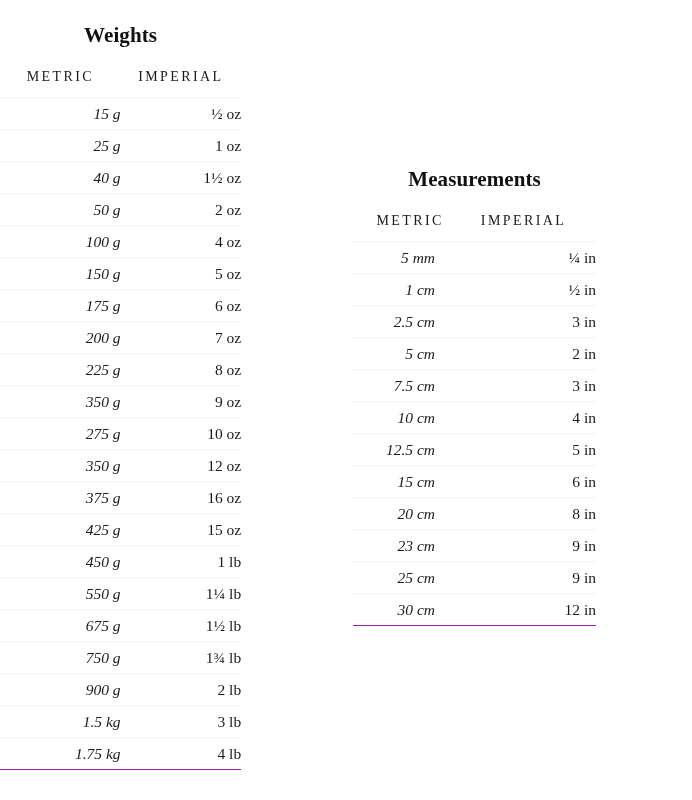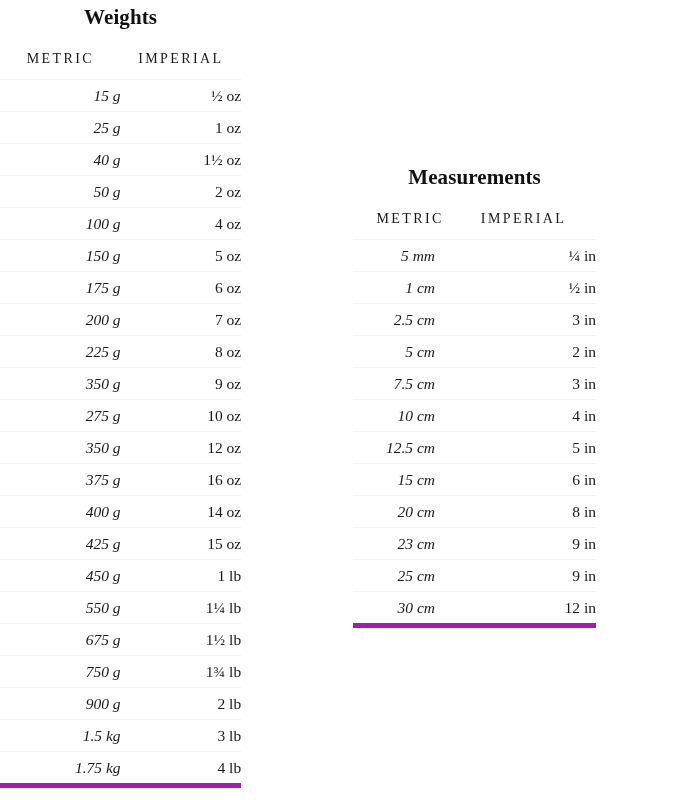--- a/index.html
+++ b/index.html
@@ -96,21 +96,21 @@
     border-top: 1px solid #f2f2f2;
     color: #1a1a1a;
     vertical-align: middle;
   }
 
   table.conv tr.data-row:first-child td {
     border-top: 1px solid #f2f2f2;
   }
 
   table.conv tbody tr:last-child td {
-    border-bottom: 5px solid #a21caf;
+    border-bottom: 1px solid #a21caf;
   }
 
   td.cell-metric {
     text-align: right;
     padding-right: 32px;
     font-style: italic;
   }
 
   td.cell-imperial {
     text-align: right;
@@ -190,24 +190,20 @@
           </tr>
           <tr class="data-row">
             <td class="cell-metric">350 g</td>
             <td class="cell-imperial">12 oz</td>
           </tr>
           <tr class="data-row">
             <td class="cell-metric">375 g</td>
             <td class="cell-imperial">16 oz</td>
           </tr>
           <tr class="data-row">
-            <td class="cell-metric">400 g</td>
-            <td class="cell-imperial">14 oz</td>
-          </tr>
-          <tr class="data-row">
             <td class="cell-metric">425 g</td>
             <td class="cell-imperial">15 oz</td>
           </tr>
           <tr class="data-row">
             <td class="cell-metric">450 g</td>
             <td class="cell-imperial">1 lb</td>
           </tr>
           <tr class="data-row">
             <td class="cell-metric">550 g</td>
             <td class="cell-imperial">1¼ lb</td>

